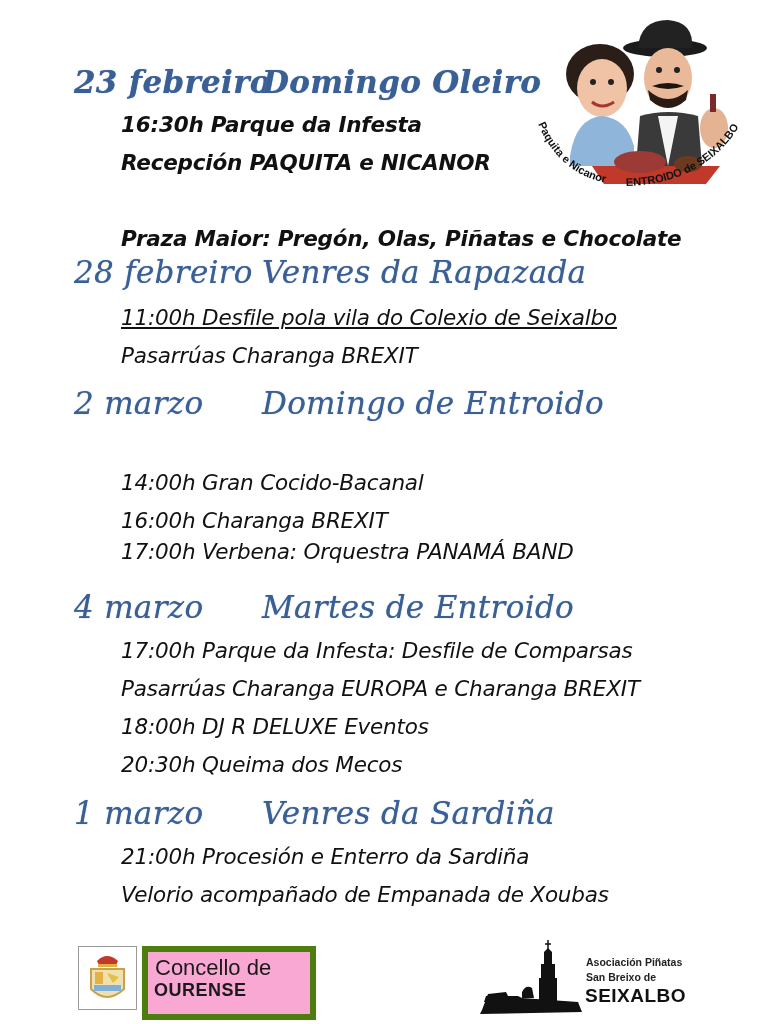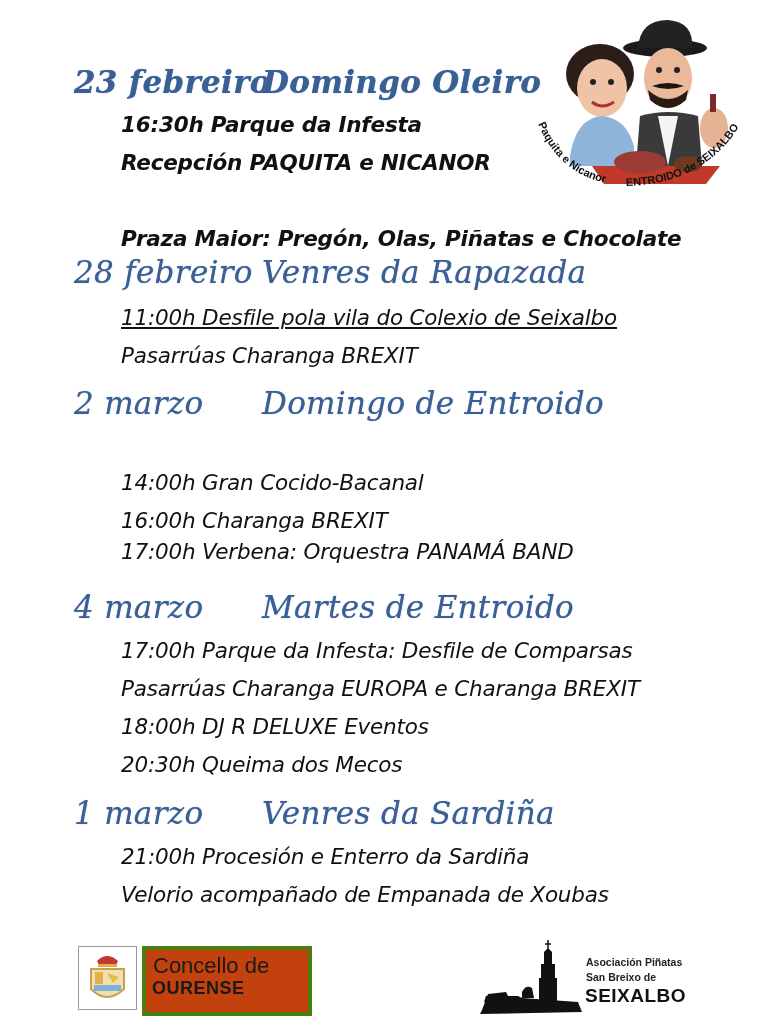--- a/index.html
+++ b/index.html
@@ -11,21 +11,21 @@
     position: absolute; top: 0;
     font-family: "DejaVu Serif", serif; font-style: italic;
     color: #3a5f95; font-size: 31px; line-height: 40px; letter-spacing: 0.3px;
     text-shadow: 0 0 1px #6d8cba;
   }
   .day-date { left: 74px; }
   .ev { position: absolute; left: 121px; font-family: "DejaVu Sans", sans-serif; font-style: italic; font-size: 21.5px; color: #111; line-height: 38px; white-space: nowrap; letter-spacing: -0.2px; }
   .mascot { position: absolute; left: 530px; top: 16px; width: 230px; height: 175px; }
   .logo-ourense { position: absolute; left: 78px; top: 946px; }
   .shield-box { position: absolute; left: 0; top: 0; width: 57px; height: 62px; border: 1px solid #9a9a9a; background: #fff; }
-  .name-box { position: absolute; left: 64px; top: 0; width: 162px; height: 62px; border: 4px solid #4d7c0f; background: #c2410c; }
+  .name-box { position: absolute; left: 64px; top: 0; width: 162px; height: 62px; border: 6px solid #4d7c0f; background: #f9a8d4; }
   .concello-l1 { position: absolute; left: 7px; top: 3px; font-family: "Liberation Sans", sans-serif; font-size: 22px; color: #1a1a1a; }
   .concello-l2 { position: absolute; left: 6px; top: 28px; font-family: "Liberation Sans", sans-serif; font-size: 18px; font-weight: bold; color: #1a1a1a; letter-spacing: 0.5px; }
   .logo-seixalbo { position: absolute; left: 478px; top: 940px; width: 240px; height: 76px; }
   .sx-l1, .sx-l2 { position: absolute; left: 108px; font-family: "Liberation Sans", sans-serif; font-size: 10.5px; font-weight: bold; color: #222; }
   .sx-l1 { top: 16px; } .sx-l2 { top: 31px; }
   .sx-l3 { position: absolute; left: 107px; top: 45px; font-family: "Liberation Sans", sans-serif; font-size: 19px; font-weight: bold; color: #111; letter-spacing: 0.5px; }
 </style>
 </head>
 <body>
 

